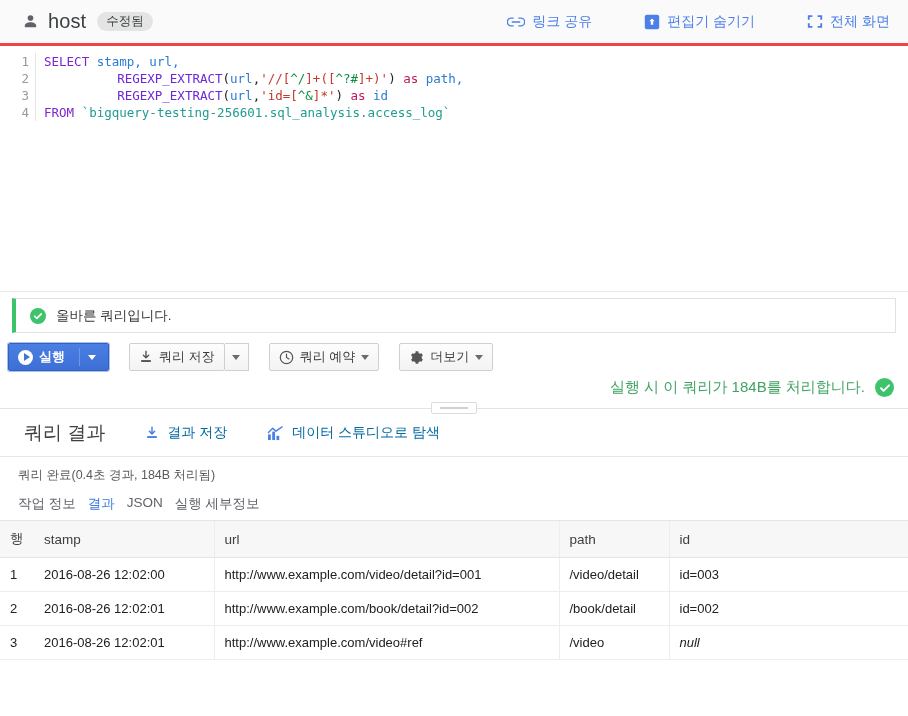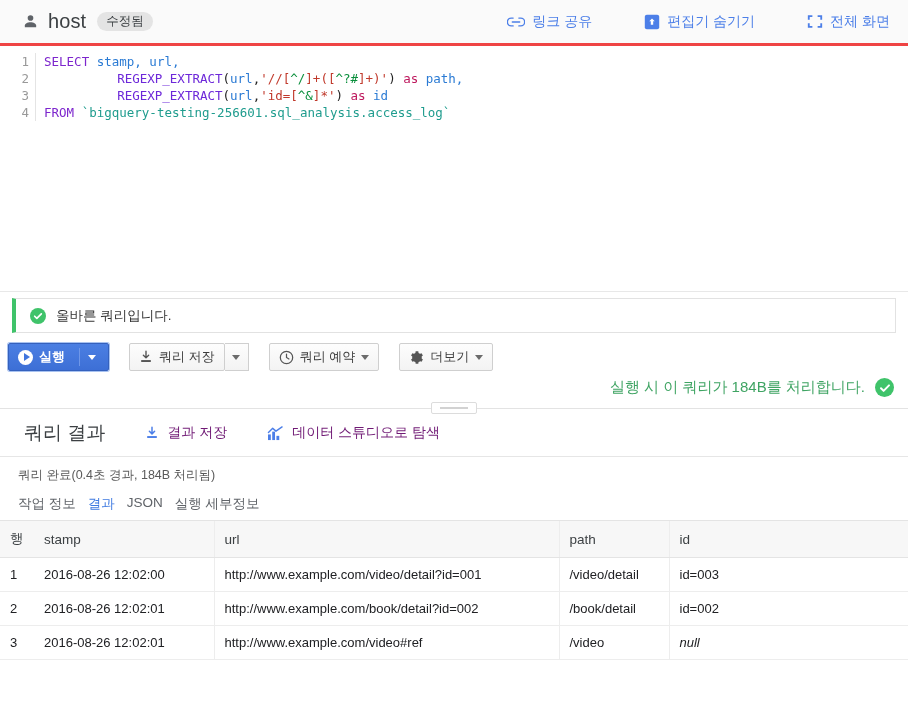--- a/index.html
+++ b/index.html
@@ -216,21 +216,21 @@
   
   .results-head {
     display: flex;
     align-items: center;
     gap: 40px;
     padding: 6px 0 10px 24px;
   }
   .results-title { font-size: 19px; color: #3c4043; }
   .res-action {
     display: flex; align-items: center; gap: 8px;
-    color: #701a75; font-size: 14px; cursor: pointer;
+    color: #0369a1; font-size: 14px; cursor: pointer;
     white-space: nowrap;
   }
   .sep-line { border-top: 1px solid #e6e6e6; }
 
   .status-text {
     font-size: 12.5px;
     color: #5a5a5a;
     padding: 10px 0 0 18px;
   }
   .tabs {

